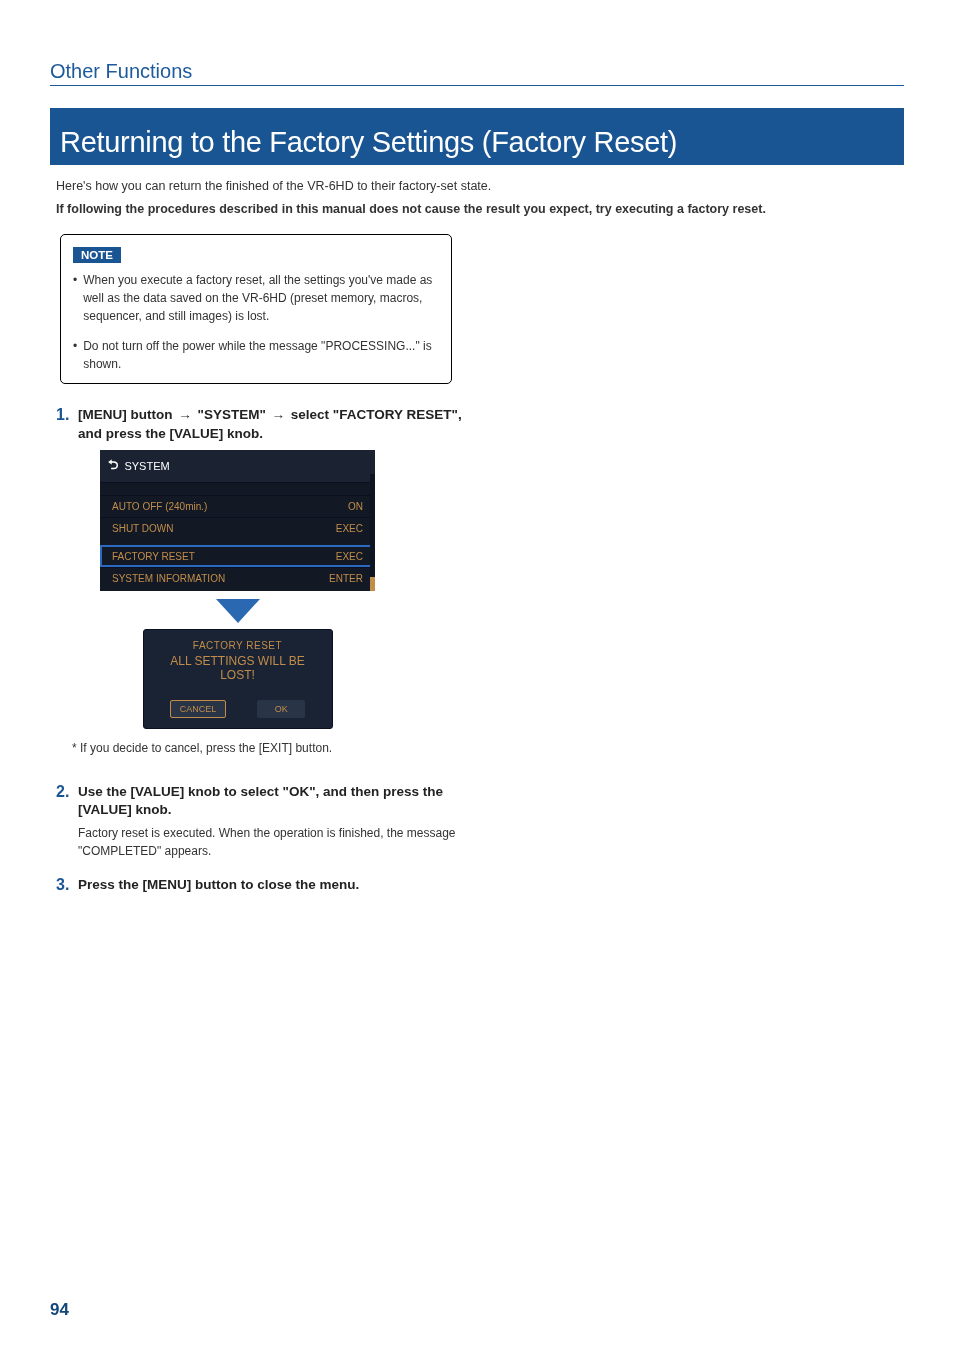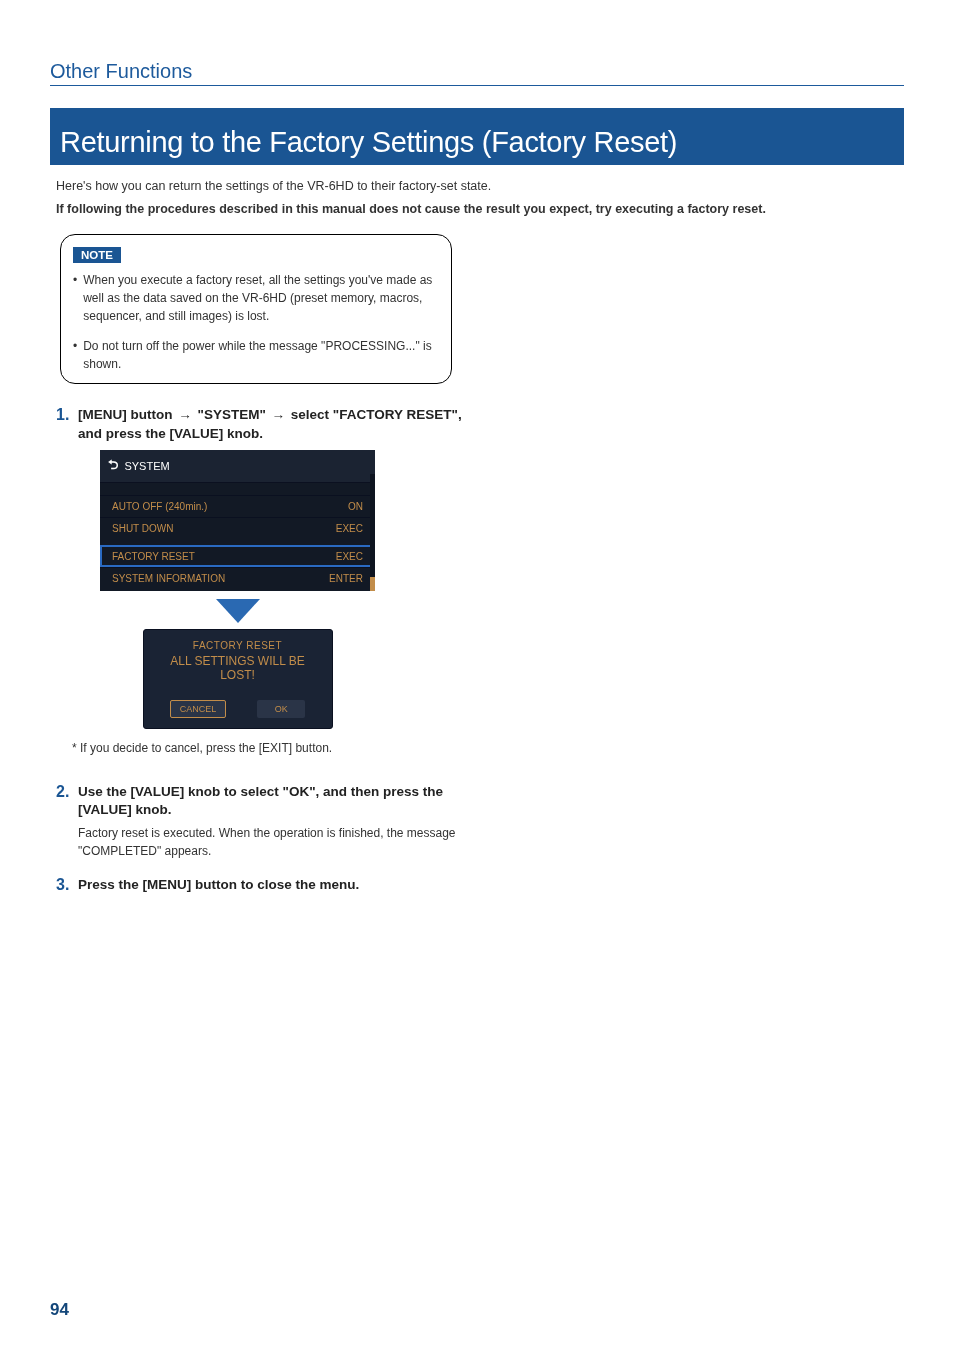--- a/index.html
+++ b/index.html
@@ -31,21 +31,21 @@
       letter-spacing: -0.3px;
     }
     .intro-text {
       font-size: 12.5px;
       line-height: 1.55;
       margin: 12px 0 4px 6px;
       color: #333;
     }
     .note-box {
       border: 1px solid #000;
-      border-radius: 15px;
+      border-radius: 5px;
       width: 392px;
       margin: 14px 0 22px 10px;
       padding: 10px 12px 10px 12px;
     }
     .note-badge {
       display: inline-block;
       background: #1a5593;
       color: #fff;
       font-weight: 700;
       font-size: 11.5px;
@@ -221,21 +221,21 @@
       bottom: 0;
     }
   </style>
 </head>
 <body>
 
 <div class="section-header">Other Functions</div>
 
 <div class="main-title-bar">Returning to the Factory Settings (Factory Reset)</div>
 
-<div class="intro-text">Here's how you can return the settings of the VR-6HD to their factory-set state.</div>
+<div class="intro-text">Here's how you can return the finished of the VR-6HD to their factory-set state.</div>
 <div class="intro-text" style="margin-top:2px;font-weight:bold;">If following the procedures described in this manual does not cause the result you expect, try executing a factory reset.</div>
 
 <div class="note-box">
   <div class="note-badge">NOTE</div>
   <ul class="note-list">
     <li>
       <span class="bullet">•</span>
       <span>When you execute a factory reset, all the settings you've made as well as the data saved on the VR-6HD (preset memory, macros, sequencer, and still images) is lost.</span>
     </li>
     <li>

